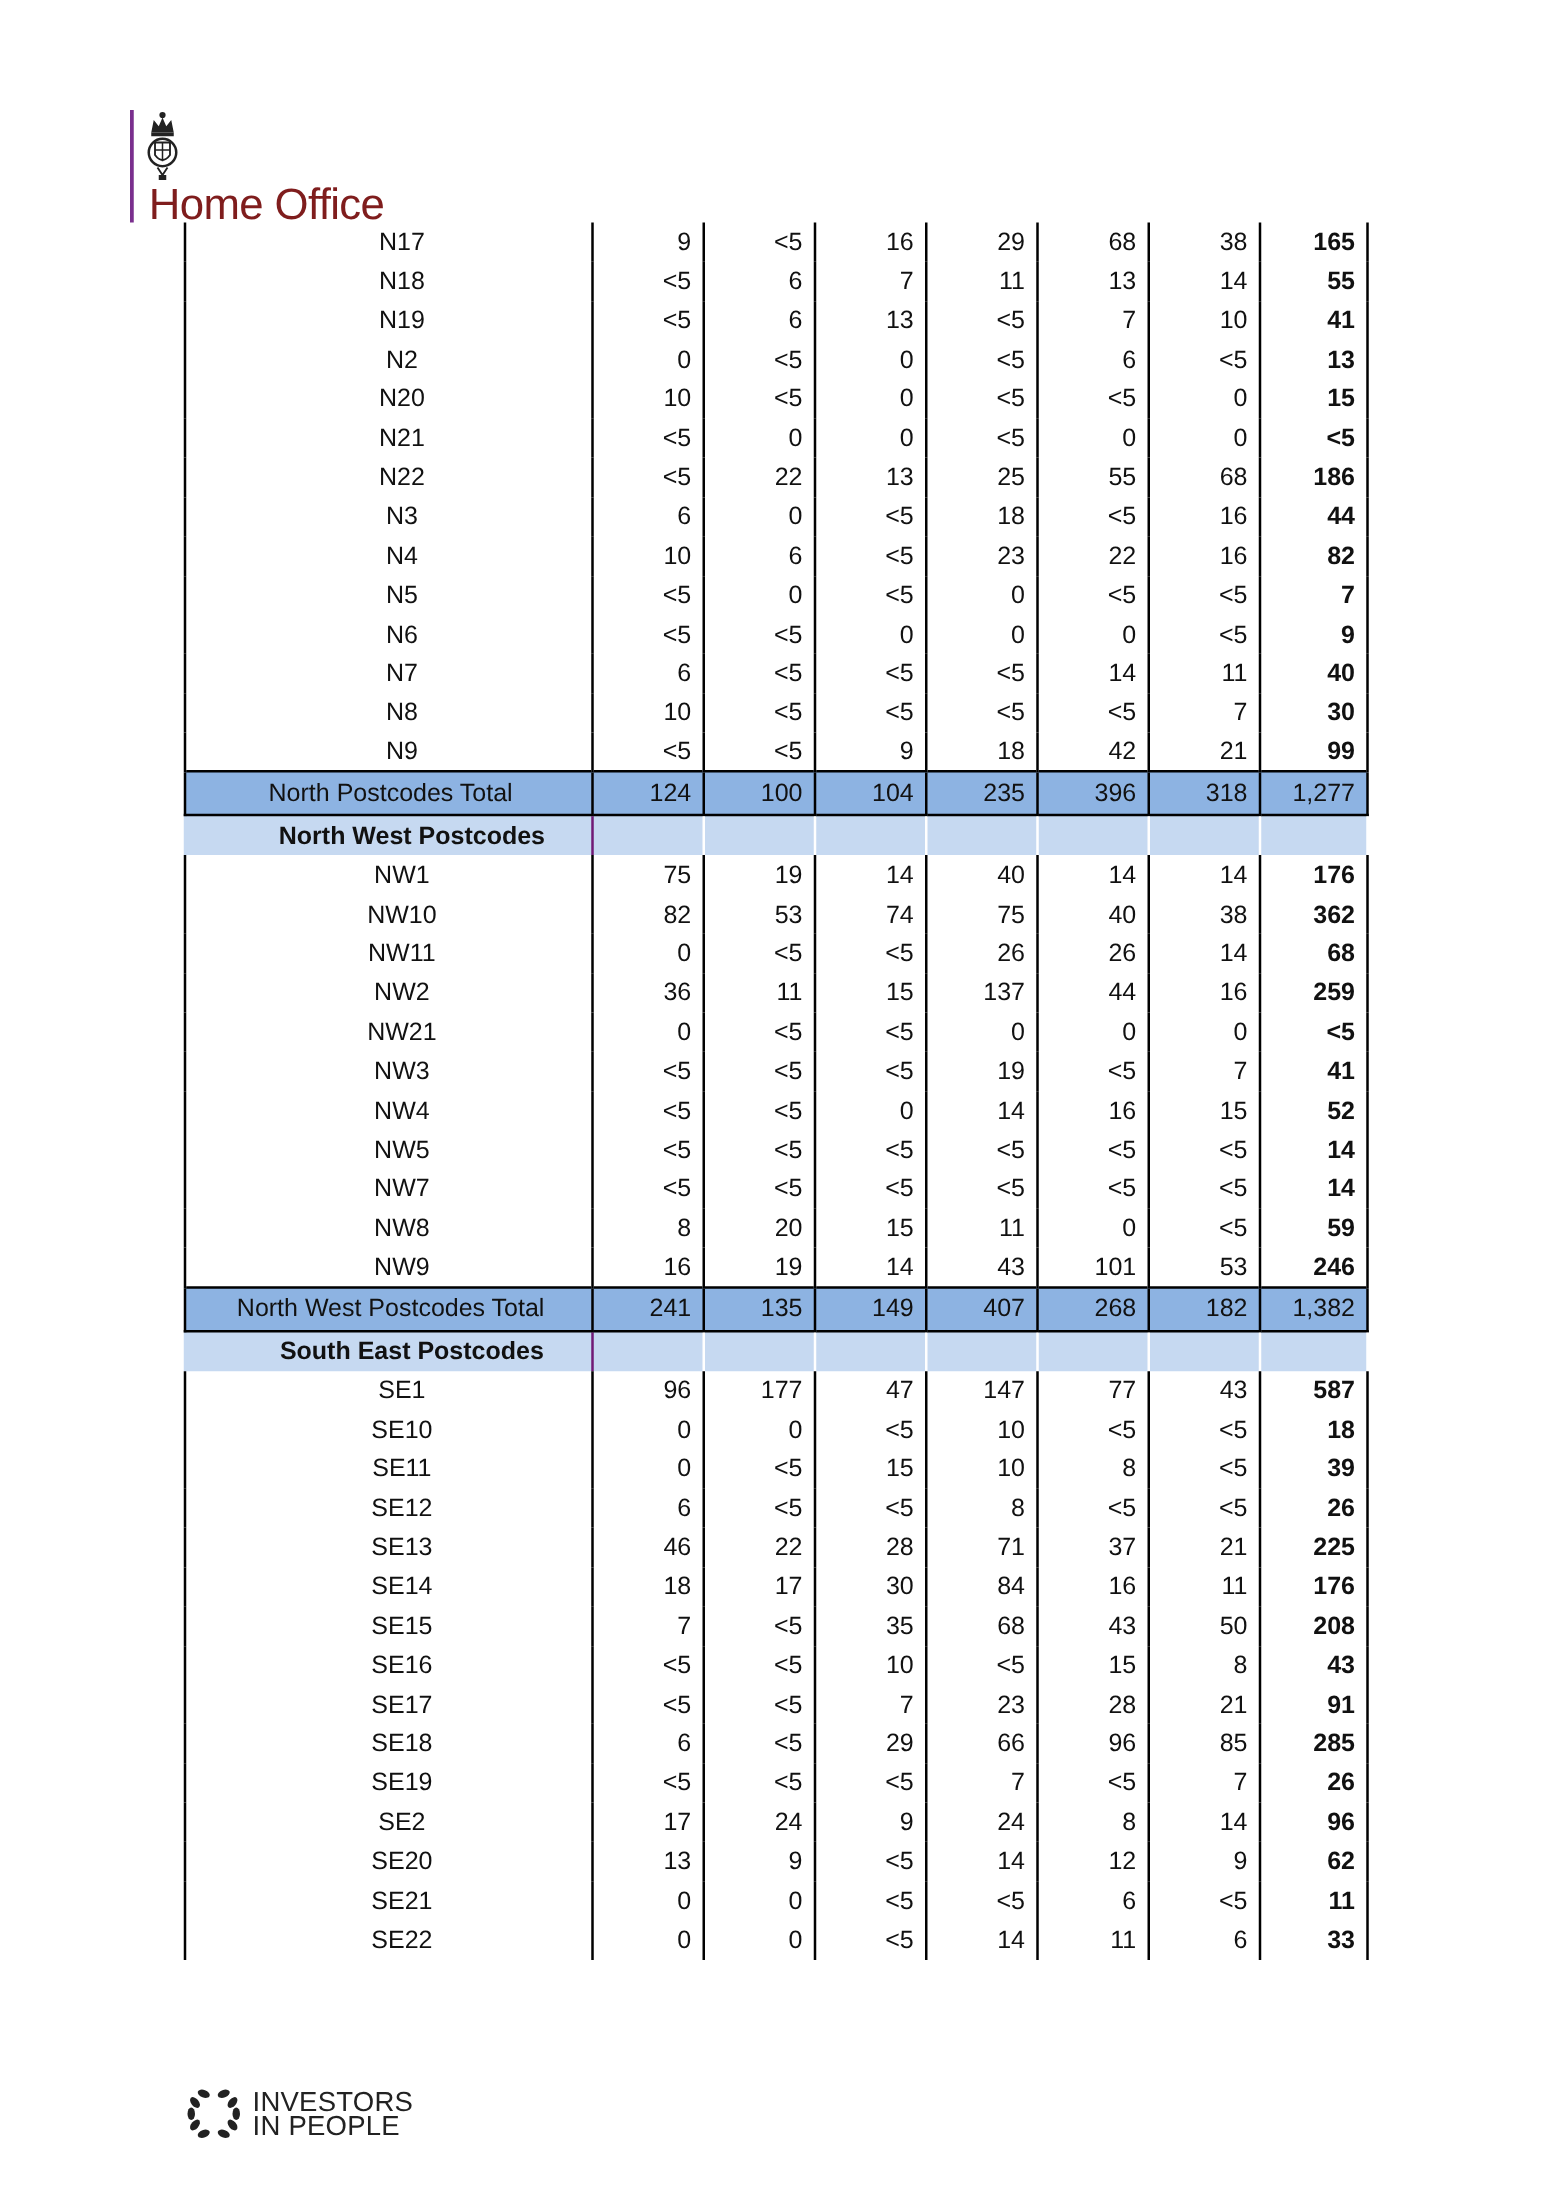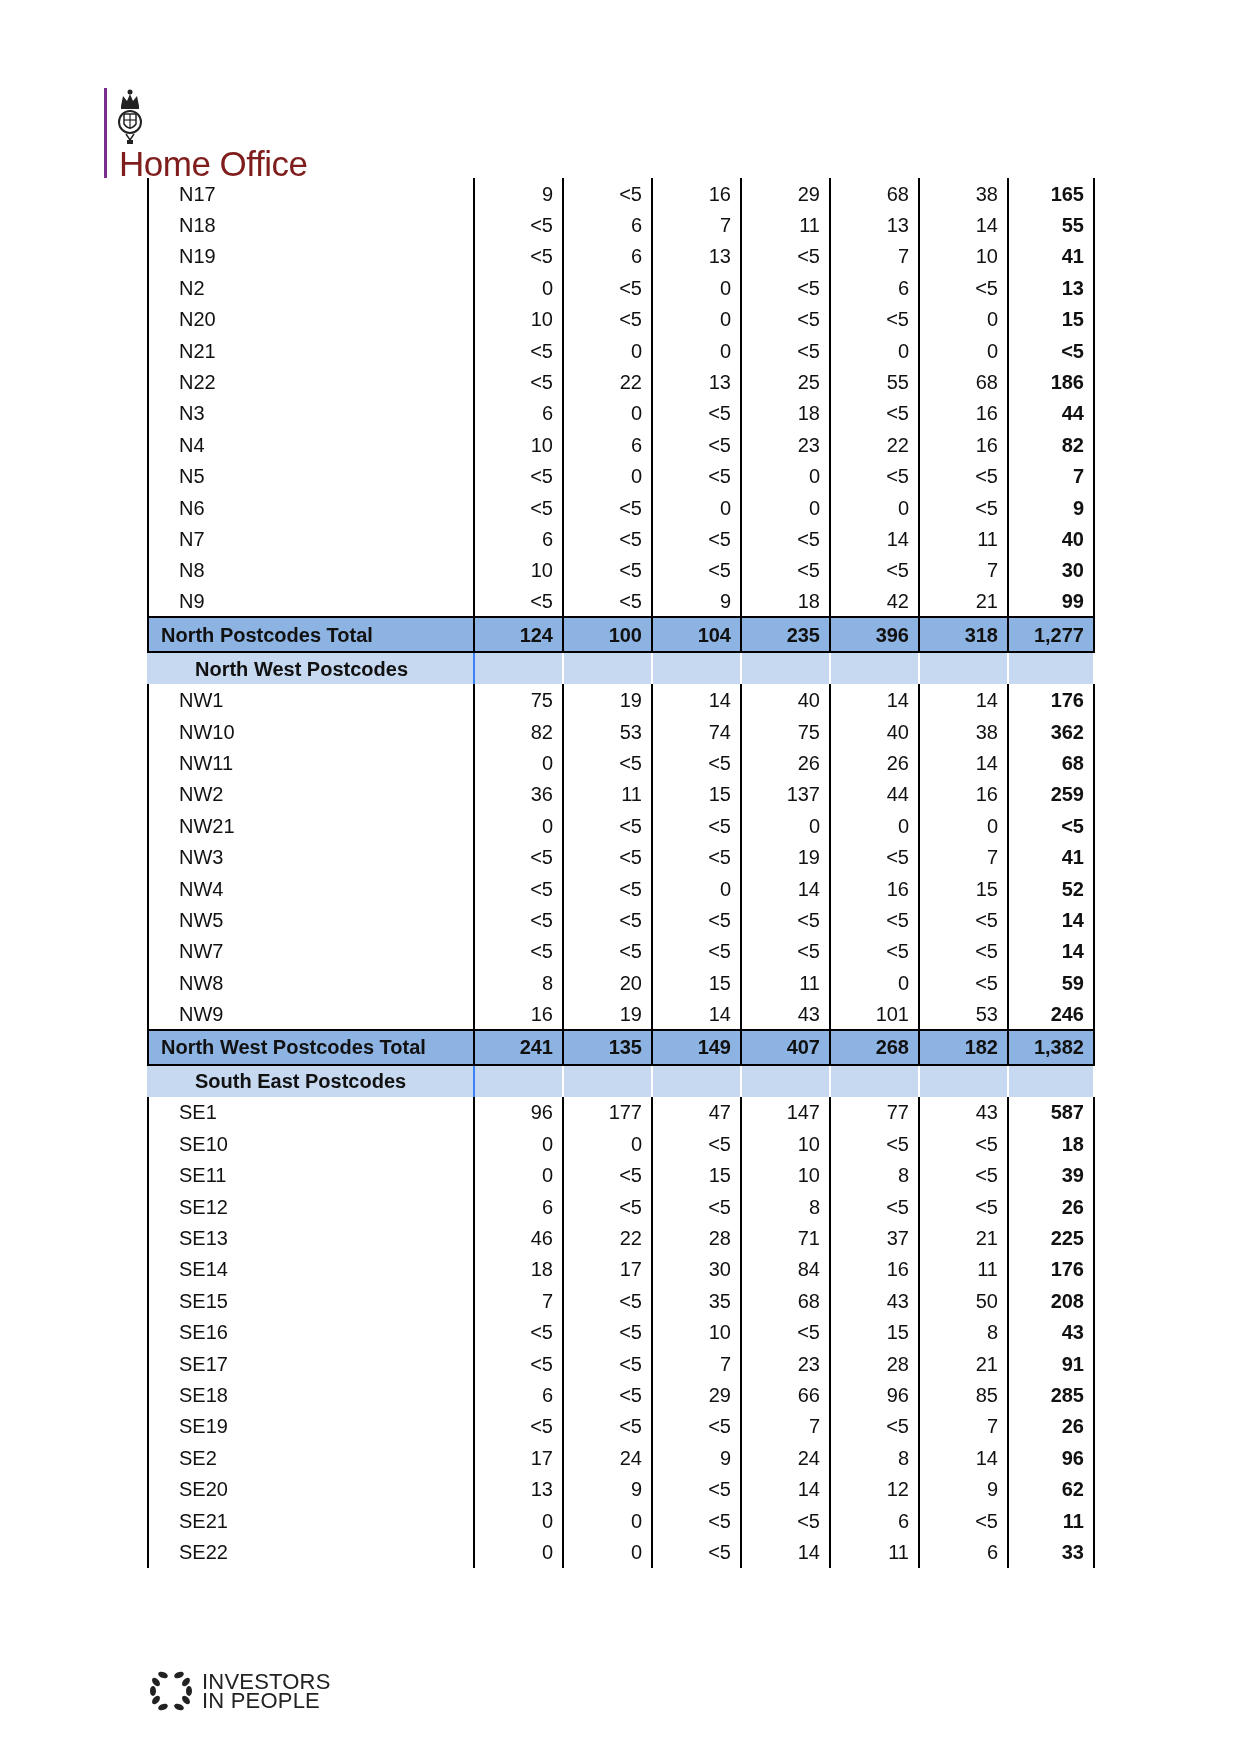--- a/index.html
+++ b/index.html
@@ -7,28 +7,28 @@
          font-family: "Liberation Sans", sans-serif; color: #111; }
   .purple-bar { position: absolute; left: 104px; top: 88px; width: 3px; height: 90px; background: #7a2f8e; }
   .crest { position: absolute; left: 117px; top: 88px; width: 26px; height: 62px; }
   .brand { position: absolute; left: 119px; top: 146px; font-size: 35px; letter-spacing: -0.5px; color: #7f1d1d; line-height: 1; }
   .table-wrap { position: absolute; left: 147px; top: 178px; width: 946px; }
   table { border-collapse: collapse; width: 946px; table-layout: fixed; }
   col.c0 { width: 326px; }
   col.cn { width: 89px; }
   col.ct { width: 86px; }
   td { font-size: 20px; height: 31.4px; padding: 0 9px 0 0; text-align: right; border-left: 2px solid #000; border-right: 2px solid #000; box-sizing: border-box; line-height: 1; vertical-align: middle; }
-  td.label { text-align: left; padding-left: 30px; }
+  td.label { text-align: center; padding-left: 30px; }
   td.total-col { font-weight: bold; }
-  tr.total td { background: #8db3e2; font-weight: bold; height: 35px; border-top: 2px solid #000; border-bottom: 2px solid #000; }
+  tr.total td { background: #8db3e2; font-weight: normal; height: 35px; border-top: 2px solid #000; border-bottom: 2px solid #000; }
   tr.total td.label { padding-left: 12px; }
   tr.section td { background: #c6d9f1; font-weight: bold; height: 32px; border-left: 2px solid #fff; border-right: 2px solid #fff; }
   tr.section td:first-child { border-left: 2px solid #c6d9f1; }
   tr.section td.label { padding-left: 12px; }
-  tr.section td:first-child { border-right: 2px solid #3b82f6; padding-left: 46px; }
+  tr.section td:first-child { border-right: 2px solid #701a75; padding-left: 46px; }
   .iip { position: absolute; left: 148px; top: 1668px; display: flex; align-items: center; }
   .iip-text { margin-left: 8px; font-size: 22px; line-height: 19px; color: #222; letter-spacing: 0.2px; }
 </style>
 </head>
 <body>
 
 <div class="purple-bar"></div>
 <svg class="crest" viewBox="0 0 26 62">
   <circle cx="13" cy="4" r="2.5" fill="#222"></circle>
   <path d="M4 18 L6 8 L10 13 L13 6 L16 13 L20 8 L22 18 Z" fill="#222"></path>

